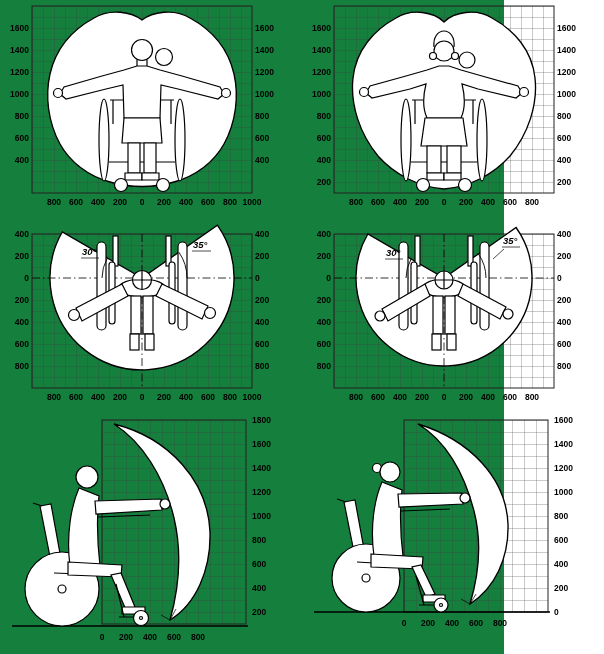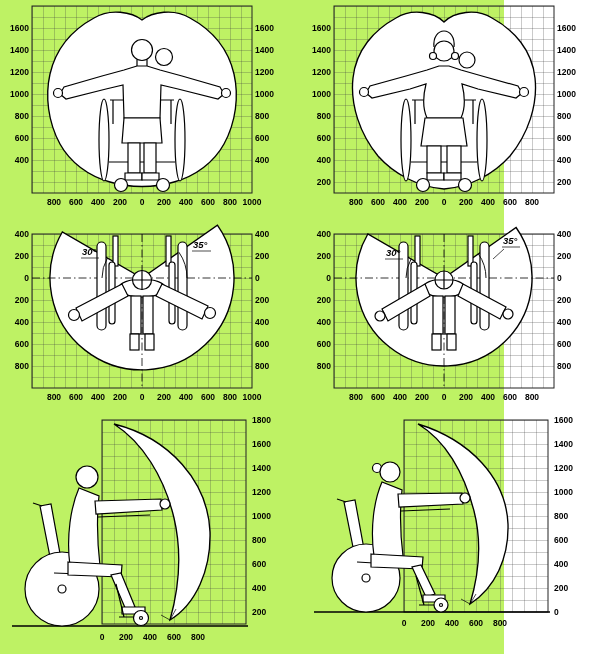--- a/index.html
+++ b/index.html
@@ -1,16 +1,16 @@
 <!DOCTYPE html>
 <html><head>
 <meta charset="utf-8">
 <style>
   html,body { margin:0; padding:0; background:#fff; }
-  .stage { position:relative; width:504px; height:654px; background:#bef264;
+  .stage { position:relative; width:504px; height:654px; background:#15803d;
            font-family:"Liberation Sans", sans-serif; }
   .panel { position:absolute; }
   #p1 { left:2px;   top:0; }
   #p2 { left:304px; top:0; }
   #p3 { left:2px;   top:222px; }
   #p4 { left:304px; top:222px; }
   #p5 { left:2px;   top:414px; }
   #p6 { left:304px; top:414px; }
 
   .env      { fill:#fff; stroke:#000; stroke-width:1.35; }

